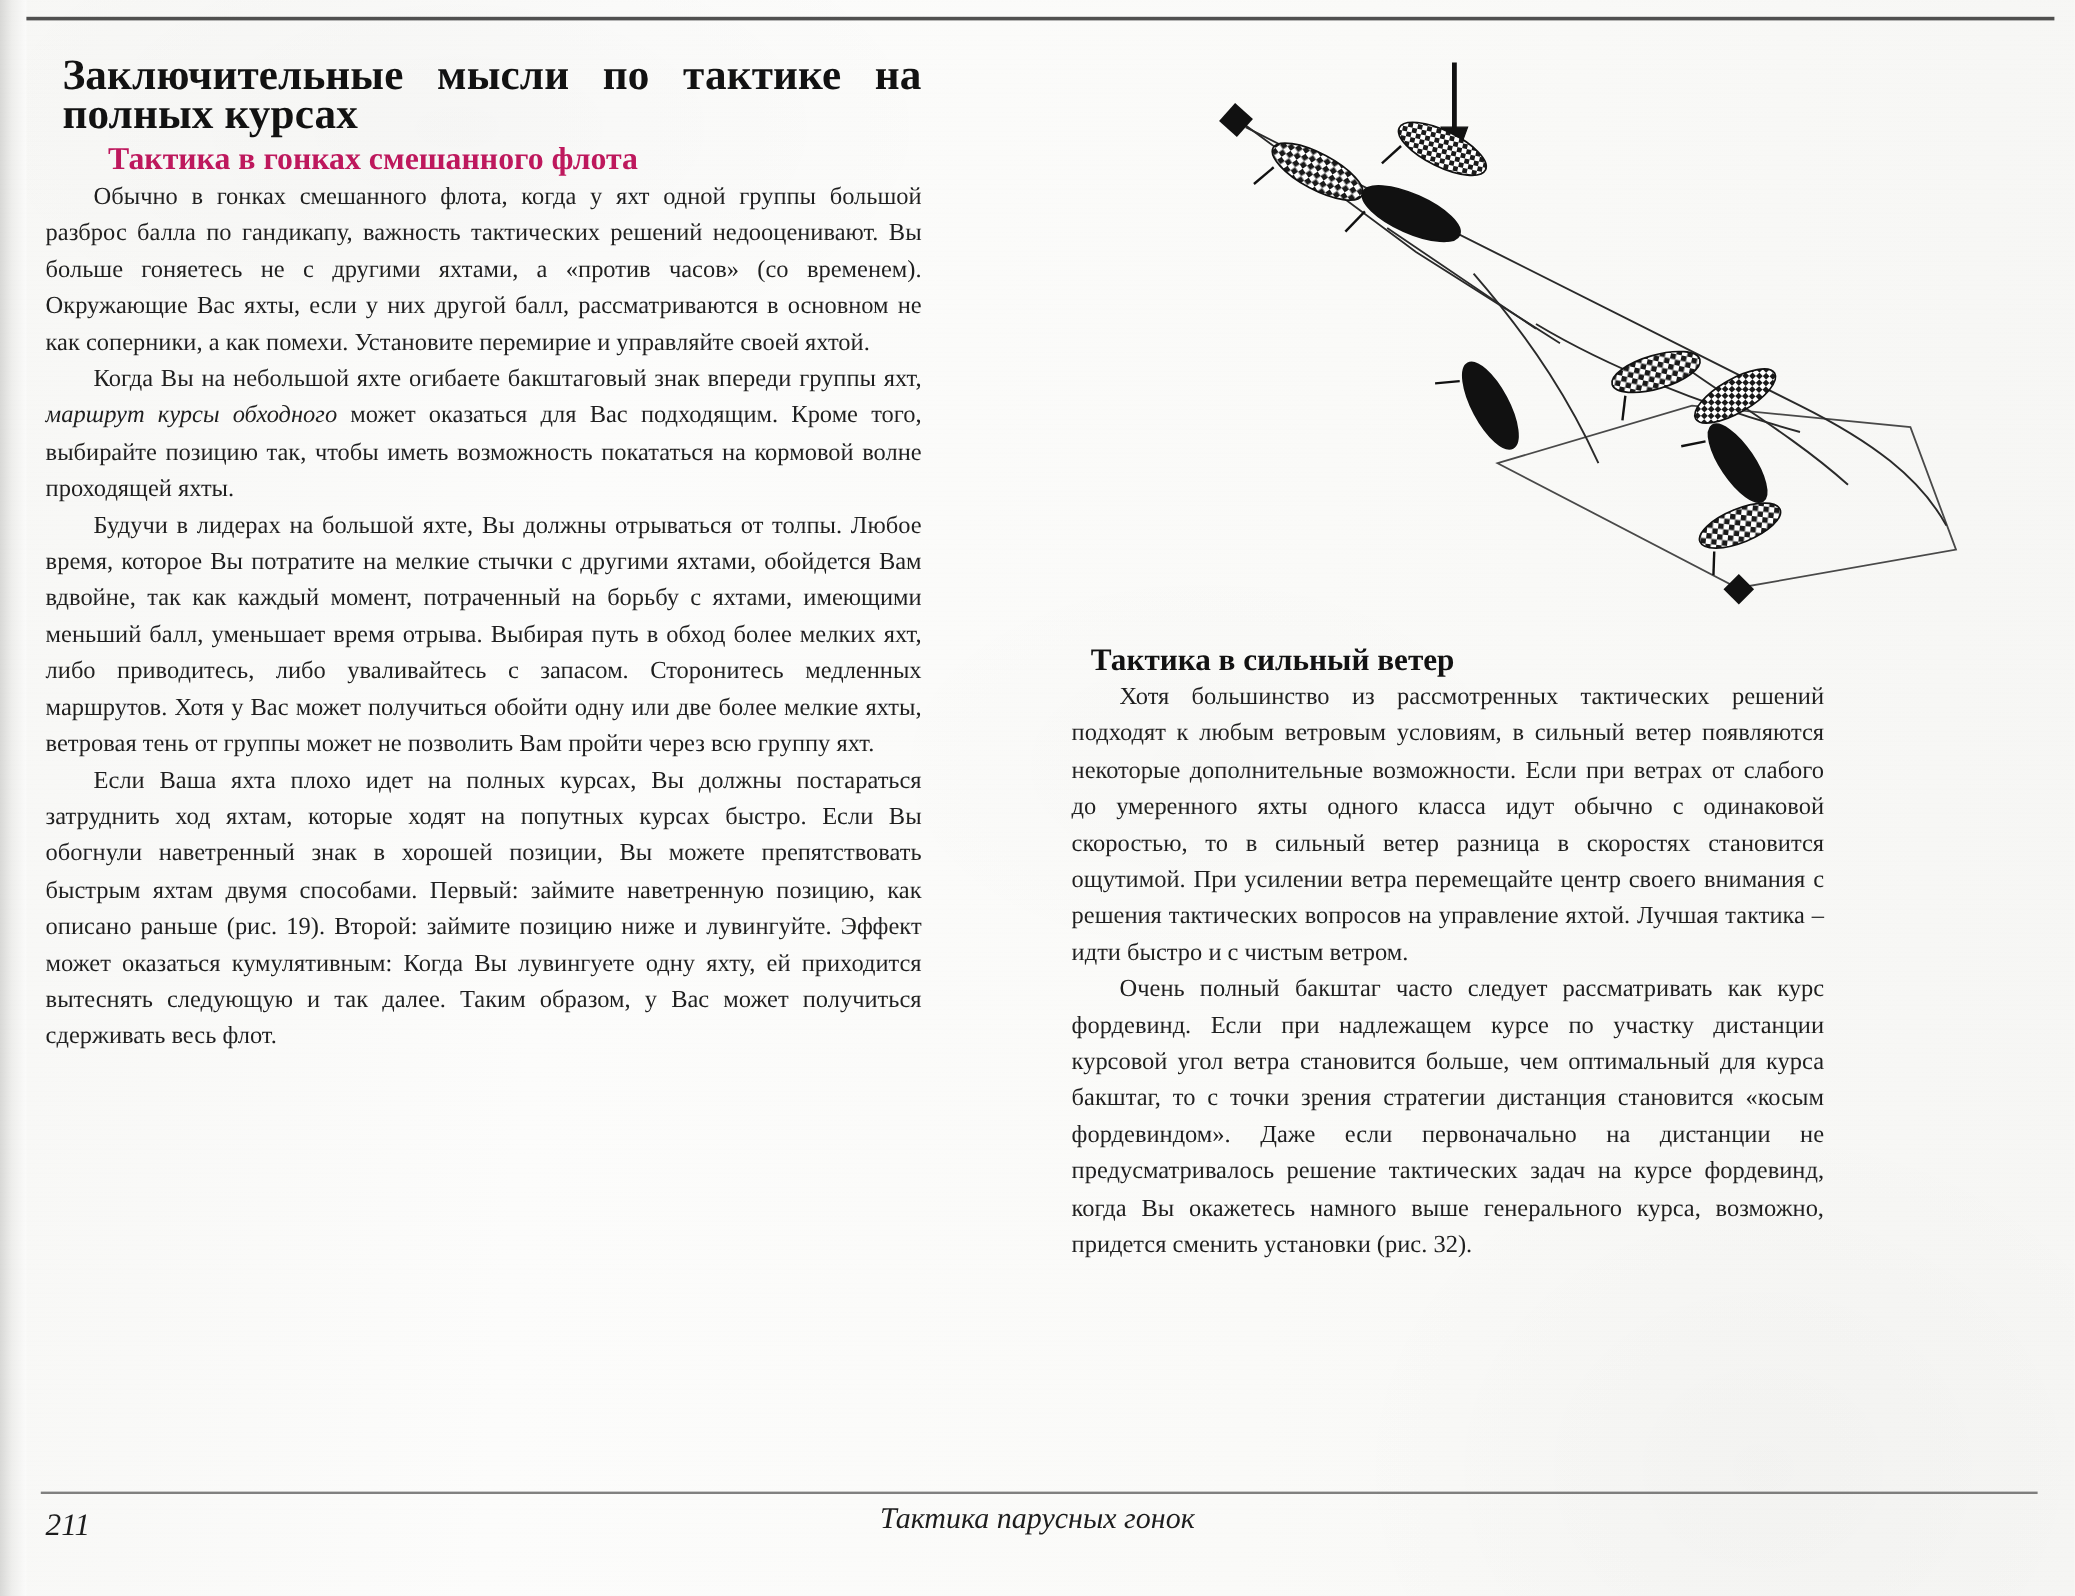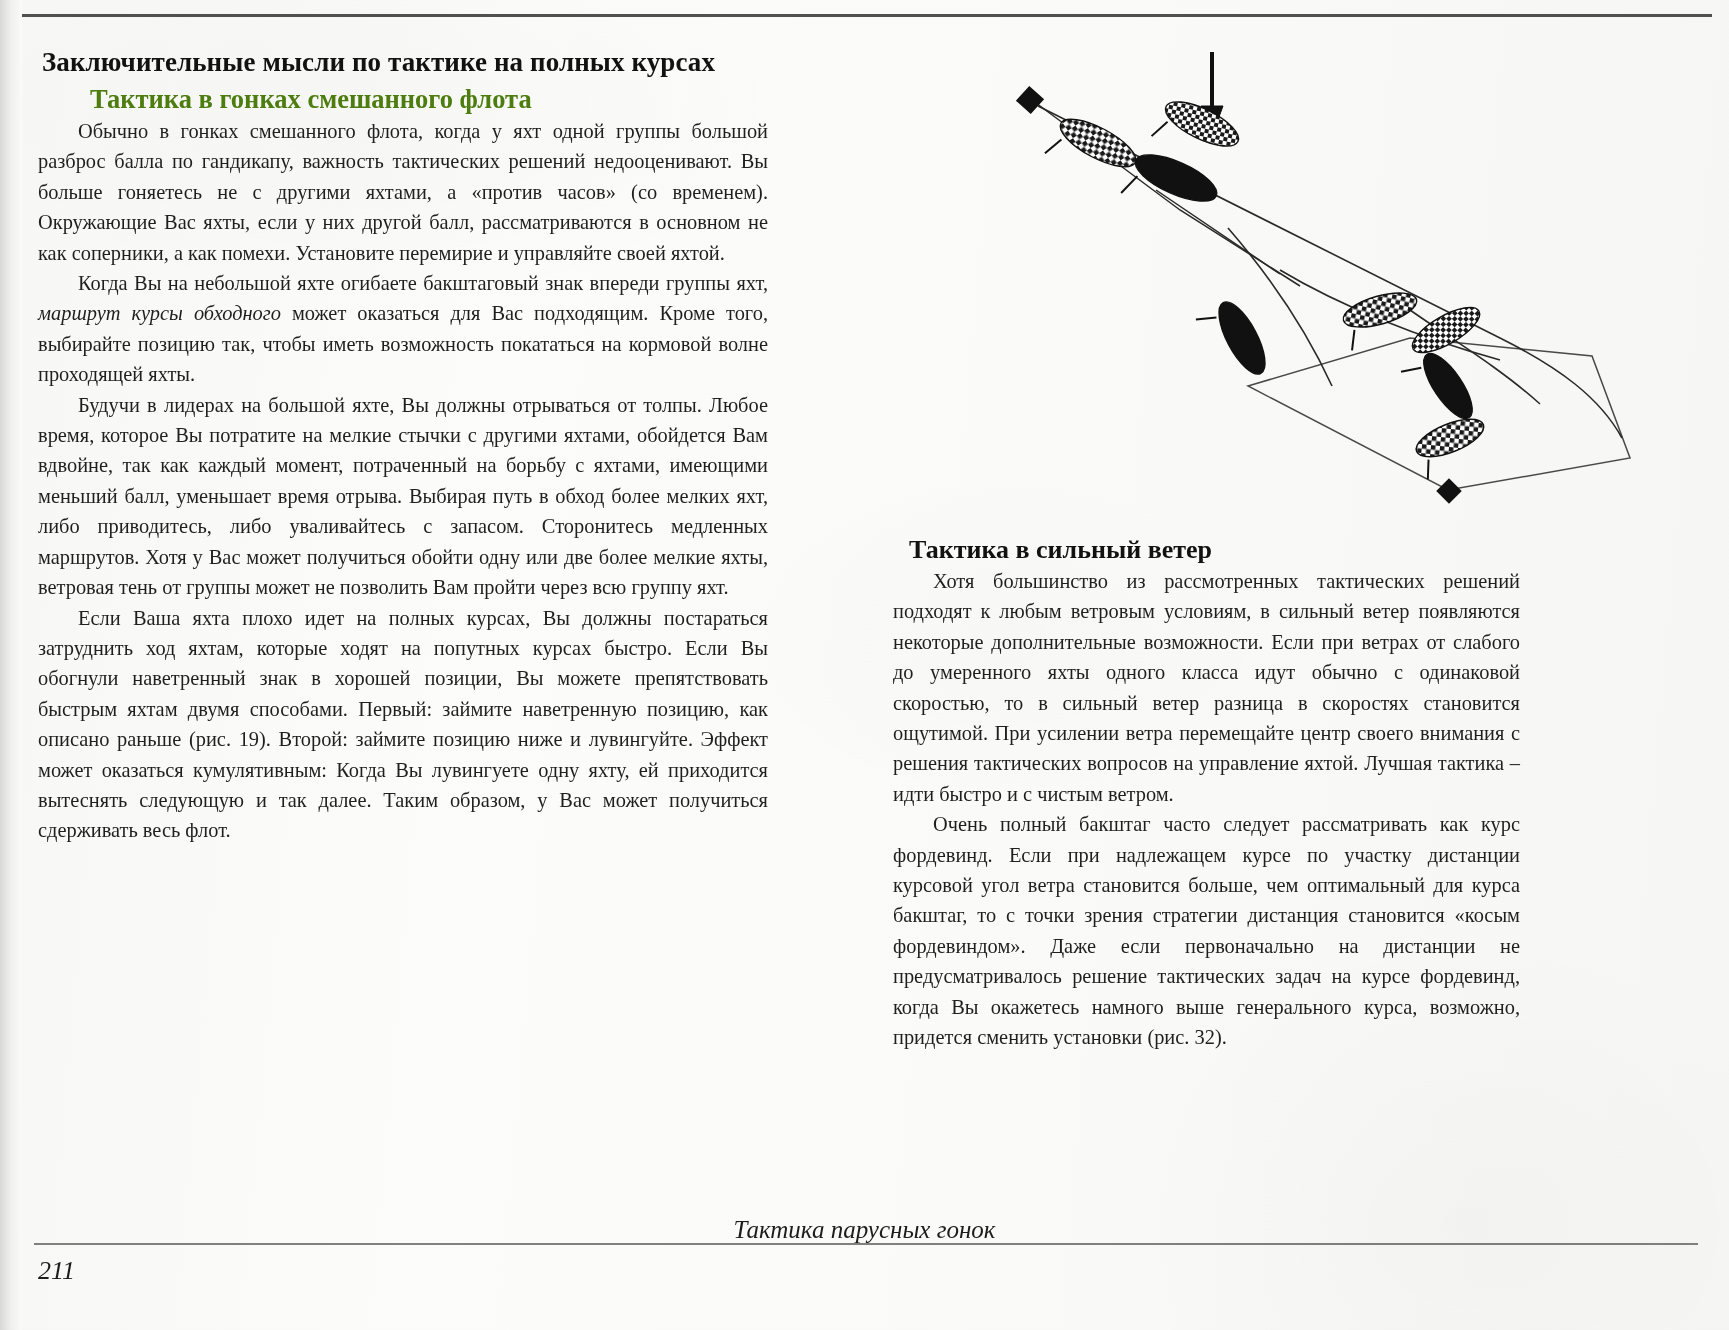--- a/index.html
+++ b/index.html
@@ -37,33 +37,33 @@
     position:absolute;
     text-align:justify;
     font-size:20.4px;
     line-height:30.4px;
     color:#1f1f1f;
   }
   .col-left{left:38px;top:46px;width:730px;}
   .col-right{left:893px;top:530px;width:627px;}
 
   h1.head-main{
-    font-size:27px;
+    font-size:36px;
     line-height:33px;
     font-weight:bold;
-    margin:0 0 0 4px;
+    margin:0 0 0 14px;
     letter-spacing:.1px;
     color:#121212;
   }
   h2.head-sub{
     font-size:26.5px;
     line-height:33px;
     font-weight:bold;
     margin:4px 0 0 52px;
-    color:#4d7c0f;
+    color:#be185d;
   }
   h2.head-col{
     font-size:26px;
     line-height:32px;
     font-weight:bold;
     margin:30px 0 0 16px;
     color:#121212;
   }
   h2.head-col.first{margin-top:4px;}
   p.para{
@@ -93,21 +93,21 @@
   
   .rule-bottom{
     position:absolute;left:34px;top:1243px;width:1664px;height:2px;
     background:#2f2f2f;opacity:.6;
   }
   .folio{
     position:absolute;left:38px;top:1256px;
     font-size:26px;font-style:italic;color:#1d1d1d;
   }
   .running{
-    position:absolute;left:0;top:1216px;width:1729px;
+    position:absolute;left:0;top:1252px;width:1729px;
     text-align:center;
     font-size:25px;font-style:italic;color:#1d1d1d;
   }
   .noise{
     position:absolute;inset:0;pointer-events:none;
     opacity:.35;
     background-image:
       repeating-linear-gradient(0deg, rgba(0,0,0,0.012) 0px, rgba(0,0,0,0) 2px, rgba(0,0,0,0) 4px);
   }
 </style>

